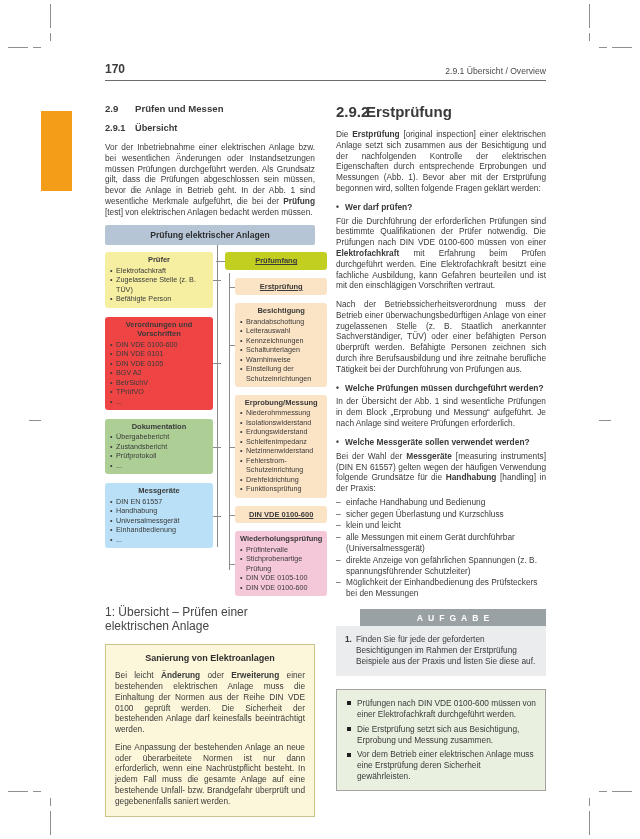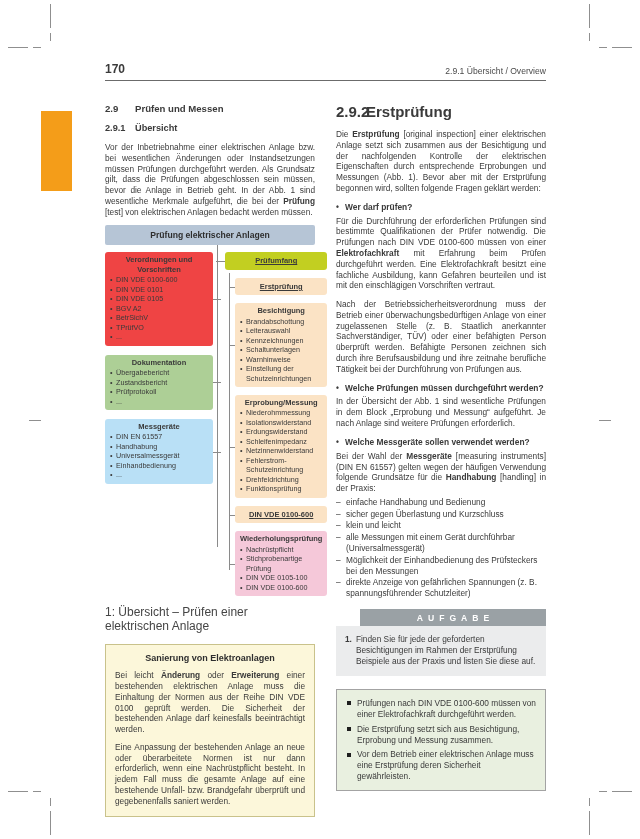--- a/index.html
+++ b/index.html
@@ -124,20 +124,28 @@
         <span class="num">2.9.1</span>
         <span>Übersicht</span>
       </div>
       <p class="body"><span>Vor der Inbetriebnahme einer elektrischen Anlage bzw. bei wesentlichen Änderungen oder Instandsetzungen müssen Prüfungen durchgeführt werden. Als Grundsatz gilt, dass die Prüfungen abgeschlossen sein müssen, bevor die Anlage in Betrieb geht. In der Abb. 1 sind wesentliche Merkmale aufgeführt, die bei der </span><span class="b">Prüfung</span><span> [test] von elektrischen Anlagen bedacht werden müssen.</span></p>
 
       <div class="fig">
         <div class="fig-banner">Prüfung elektrischer Anlagen</div>
         <div class="fig-cols">
           <div class="fig-trunk"></div>
           <div class="fstack">
+            <div class="bx lbx c-yellow">
+              <h4>Prüfer</h4>
+              <ul>
+                  <li>Elektrofachkraft</li>
+                  <li>Zugelassene Stelle (z. B. TÜV)</li>
+                  <li>Befähigte Person</li>
+                </ul>
+            </div>
             <div class="bx lbx c-purple">
               <h4>Verordnungen und Vorschriften</h4>
               <ul>
                   <li>DIN VDE 0100-600</li>
                   <li>DIN VDE 0101</li>
                   <li>DIN VDE 0105</li>
                   <li>BGV A2</li>
                   <li>BetrSichV</li>
                   <li>TPrüfVO</li>
                   <li>...</li>
@@ -194,21 +202,21 @@
                     <li>Drehfeldrichtung</li>
                     <li>Funktionsprüfung</li>
                   </ul>
               </div>
               <div class="bx sbx tonly c-peach">
                 <h4>DIN VDE 0100-600</h4>
               </div>
               <div class="bx sbx c-pink">
                 <h4>Wiederholungsprüfung</h4>
                 <ul>
-                    <li>Nachrüstpflicht</li>
+                    <li>Prüfintervalle</li>
                     <li>Stichprobenartige Prüfung</li>
                     <li>DIN VDE 0105-100</li>
                     <li>DIN VDE 0100-600</li>
                   </ul>
               </div>
             </div>
           </div>
         </div>
         <div class="figcap">1:  Übersicht – Prüfen einer elektrischen Anlage</div>
       </div>
@@ -234,22 +242,22 @@
       <div class="q">Welche Prüfungen müssen durchgeführt werden?</div>
       <p class="body">In der Übersicht der Abb. 1 sind wesentliche Prüfungen in dem Block „Erprobung und Messung“ aufgeführt. Je nach Anlage sind weitere Prüfungen erforderlich.</p>
 
       <div class="q">Welche Messgeräte sollen verwendet werden?</div>
       <p class="body" style="margin-bottom:3px;"><span>Bei der Wahl der </span><span class="b">Messgeräte</span><span> [measuring instruments] (DIN EN 61557) gelten wegen der häufigen Verwendung folgende Grundsätze für die </span><span class="b">Handhabung</span><span> [handling] in der Praxis:</span></p>
       <ul class="dashes">
           <li>einfache Handhabung und Bedienung</li>
           <li>sicher gegen Überlastung und Kurzschluss</li>
           <li>klein und leicht</li>
           <li>alle Messungen mit einem Gerät durchführbar (Universalmessgerät)</li>
+          <li>direkte Anzeige von gefährlichen Spannungen (z. B. spannungsführender Schutzleiter)</li>
           <li>Möglichkeit der Einhandbedienung des Prüfsteckers bei den Messungen</li>
-          <li>direkte Anzeige von gefährlichen Spannungen (z. B. spannungsführender Schutzleiter)</li>
         </ul>
 
       <div class="aufgabe">
         <div class="aufg-head">AUFGABE</div>
         <div class="aufg-body">
           <span class="aufg-num">1.</span>
           <span>Finden Sie für jede der geforderten Besichtigungen im Rahmen der Erstprüfung Beispiele aus der Praxis und listen Sie diese auf.</span>
         </div>
       </div>
 

